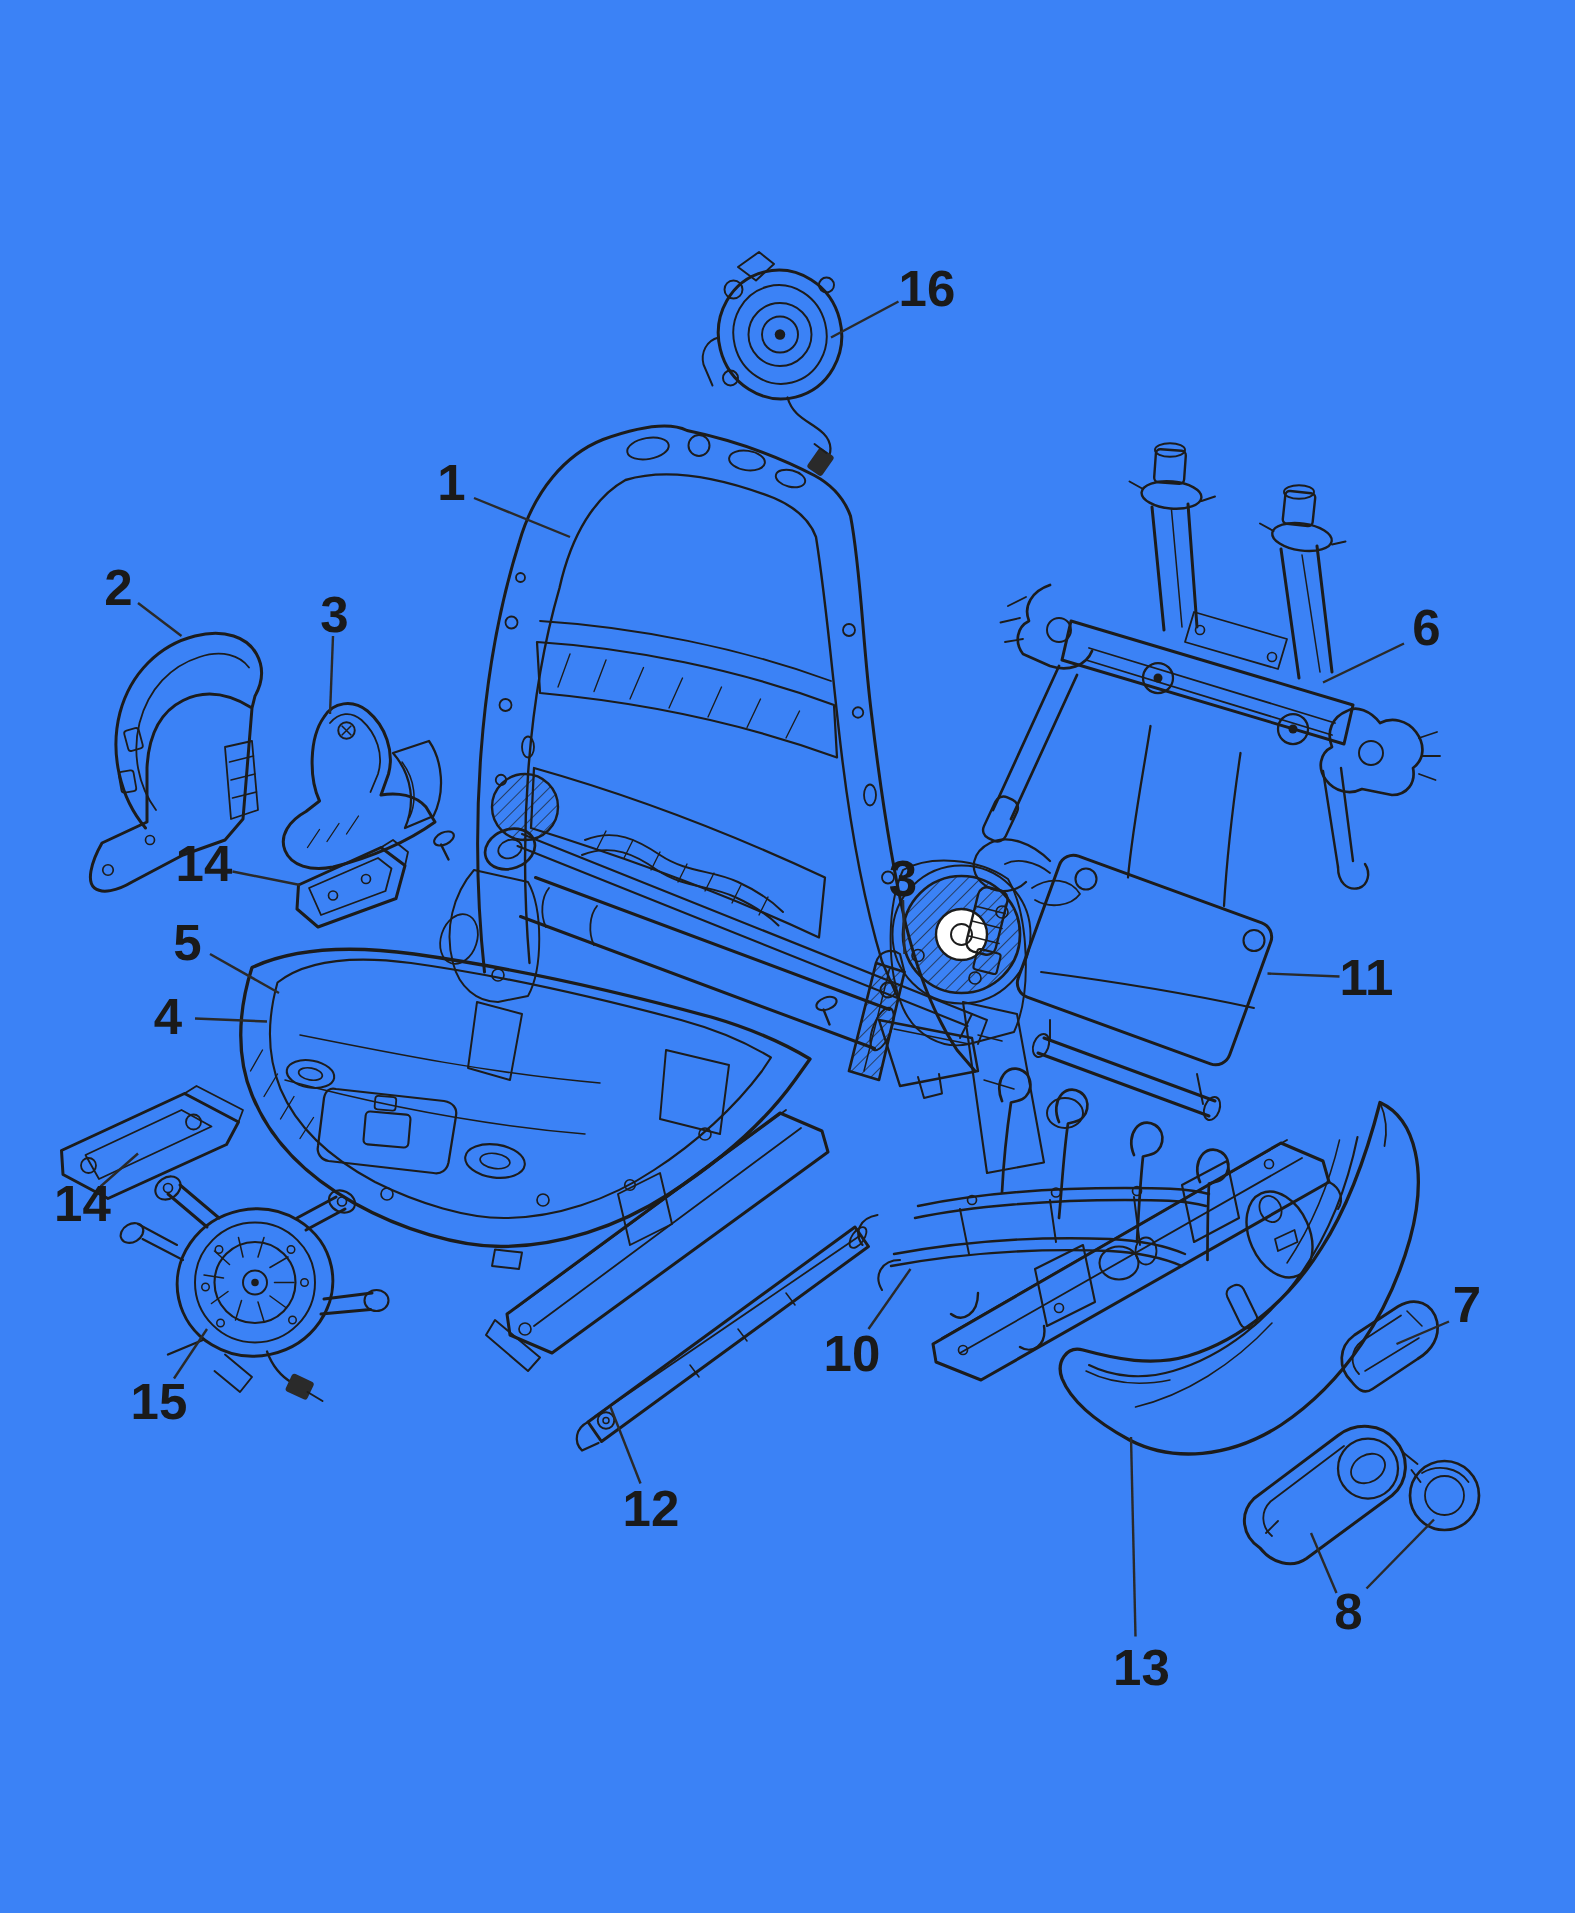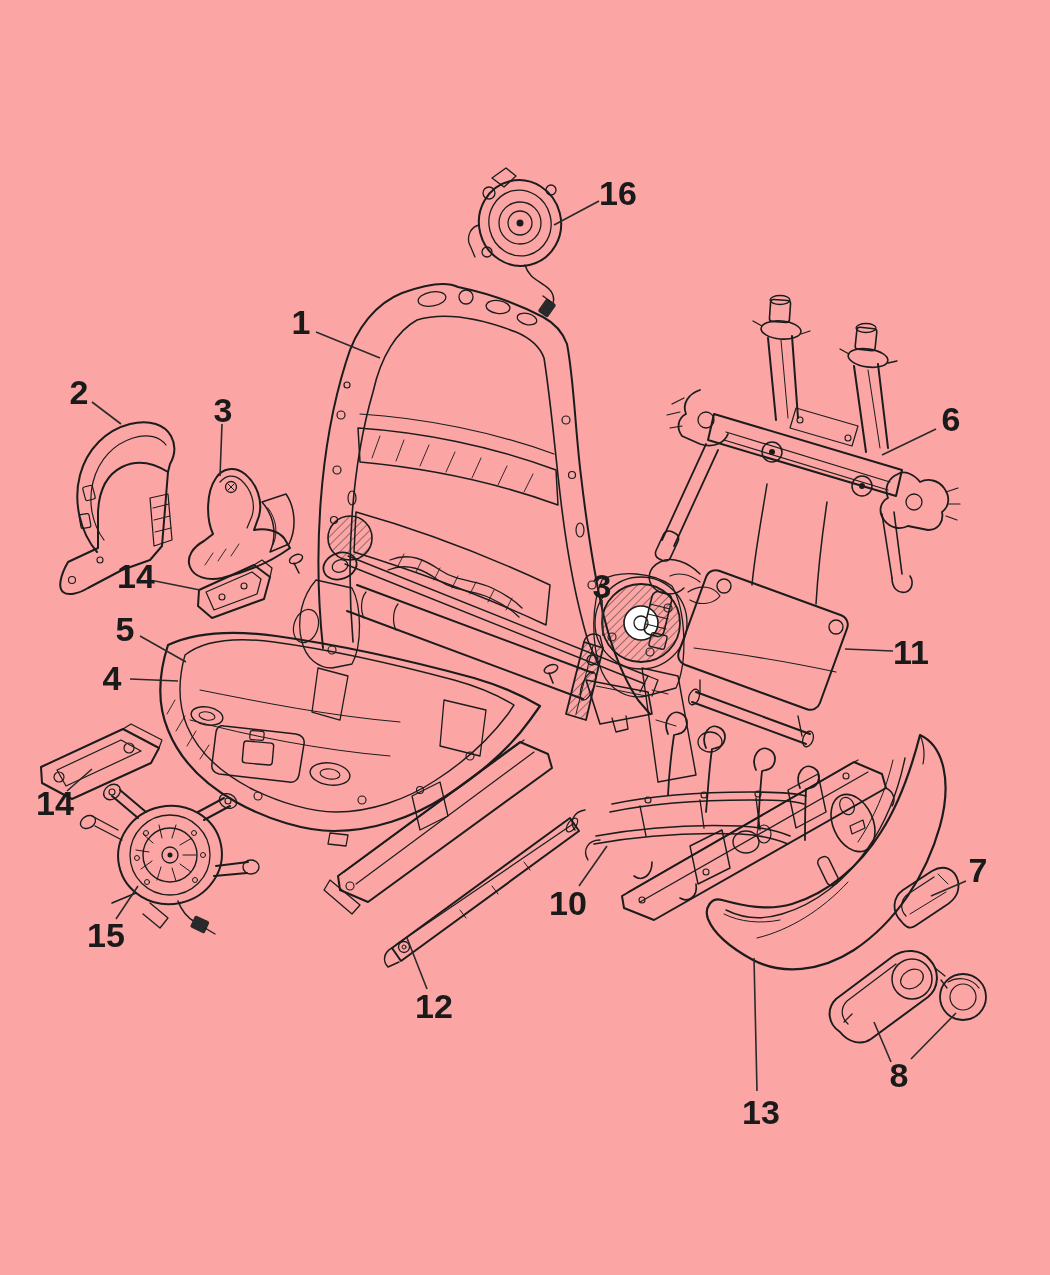--- a/index.html
+++ b/index.html
@@ -1,17 +1,17 @@
 <!DOCTYPE html>
 <html><head>
 <meta charset="utf-8">
 <title>Exploded Parts Diagram</title>
 <style>
   html,body{margin:0;padding:0;background:#ffffff;}
-  .stage{position:relative;width:1050px;height:1275px;background:#fca5a5;overflow:hidden;
+  .stage{position:relative;width:1050px;height:1275px;background:#3b82f6;overflow:hidden;
          font-family:"Liberation Sans",sans-serif;}
   svg{position:absolute;left:0;top:0;}
   .art{fill:none;stroke:#1c1c1c;stroke-width:2;stroke-linecap:round;stroke-linejoin:round;}
   .callout{font-family:"Liberation Sans","DejaVu Sans",sans-serif;font-weight:bold;font-size:34px;
            fill:#1a1a1a;text-anchor:middle;dominant-baseline:central;}
   .leader{stroke:#2a2a2a;stroke-width:1.6;fill:none;}
 </style>
 </head>
 <body>
 

